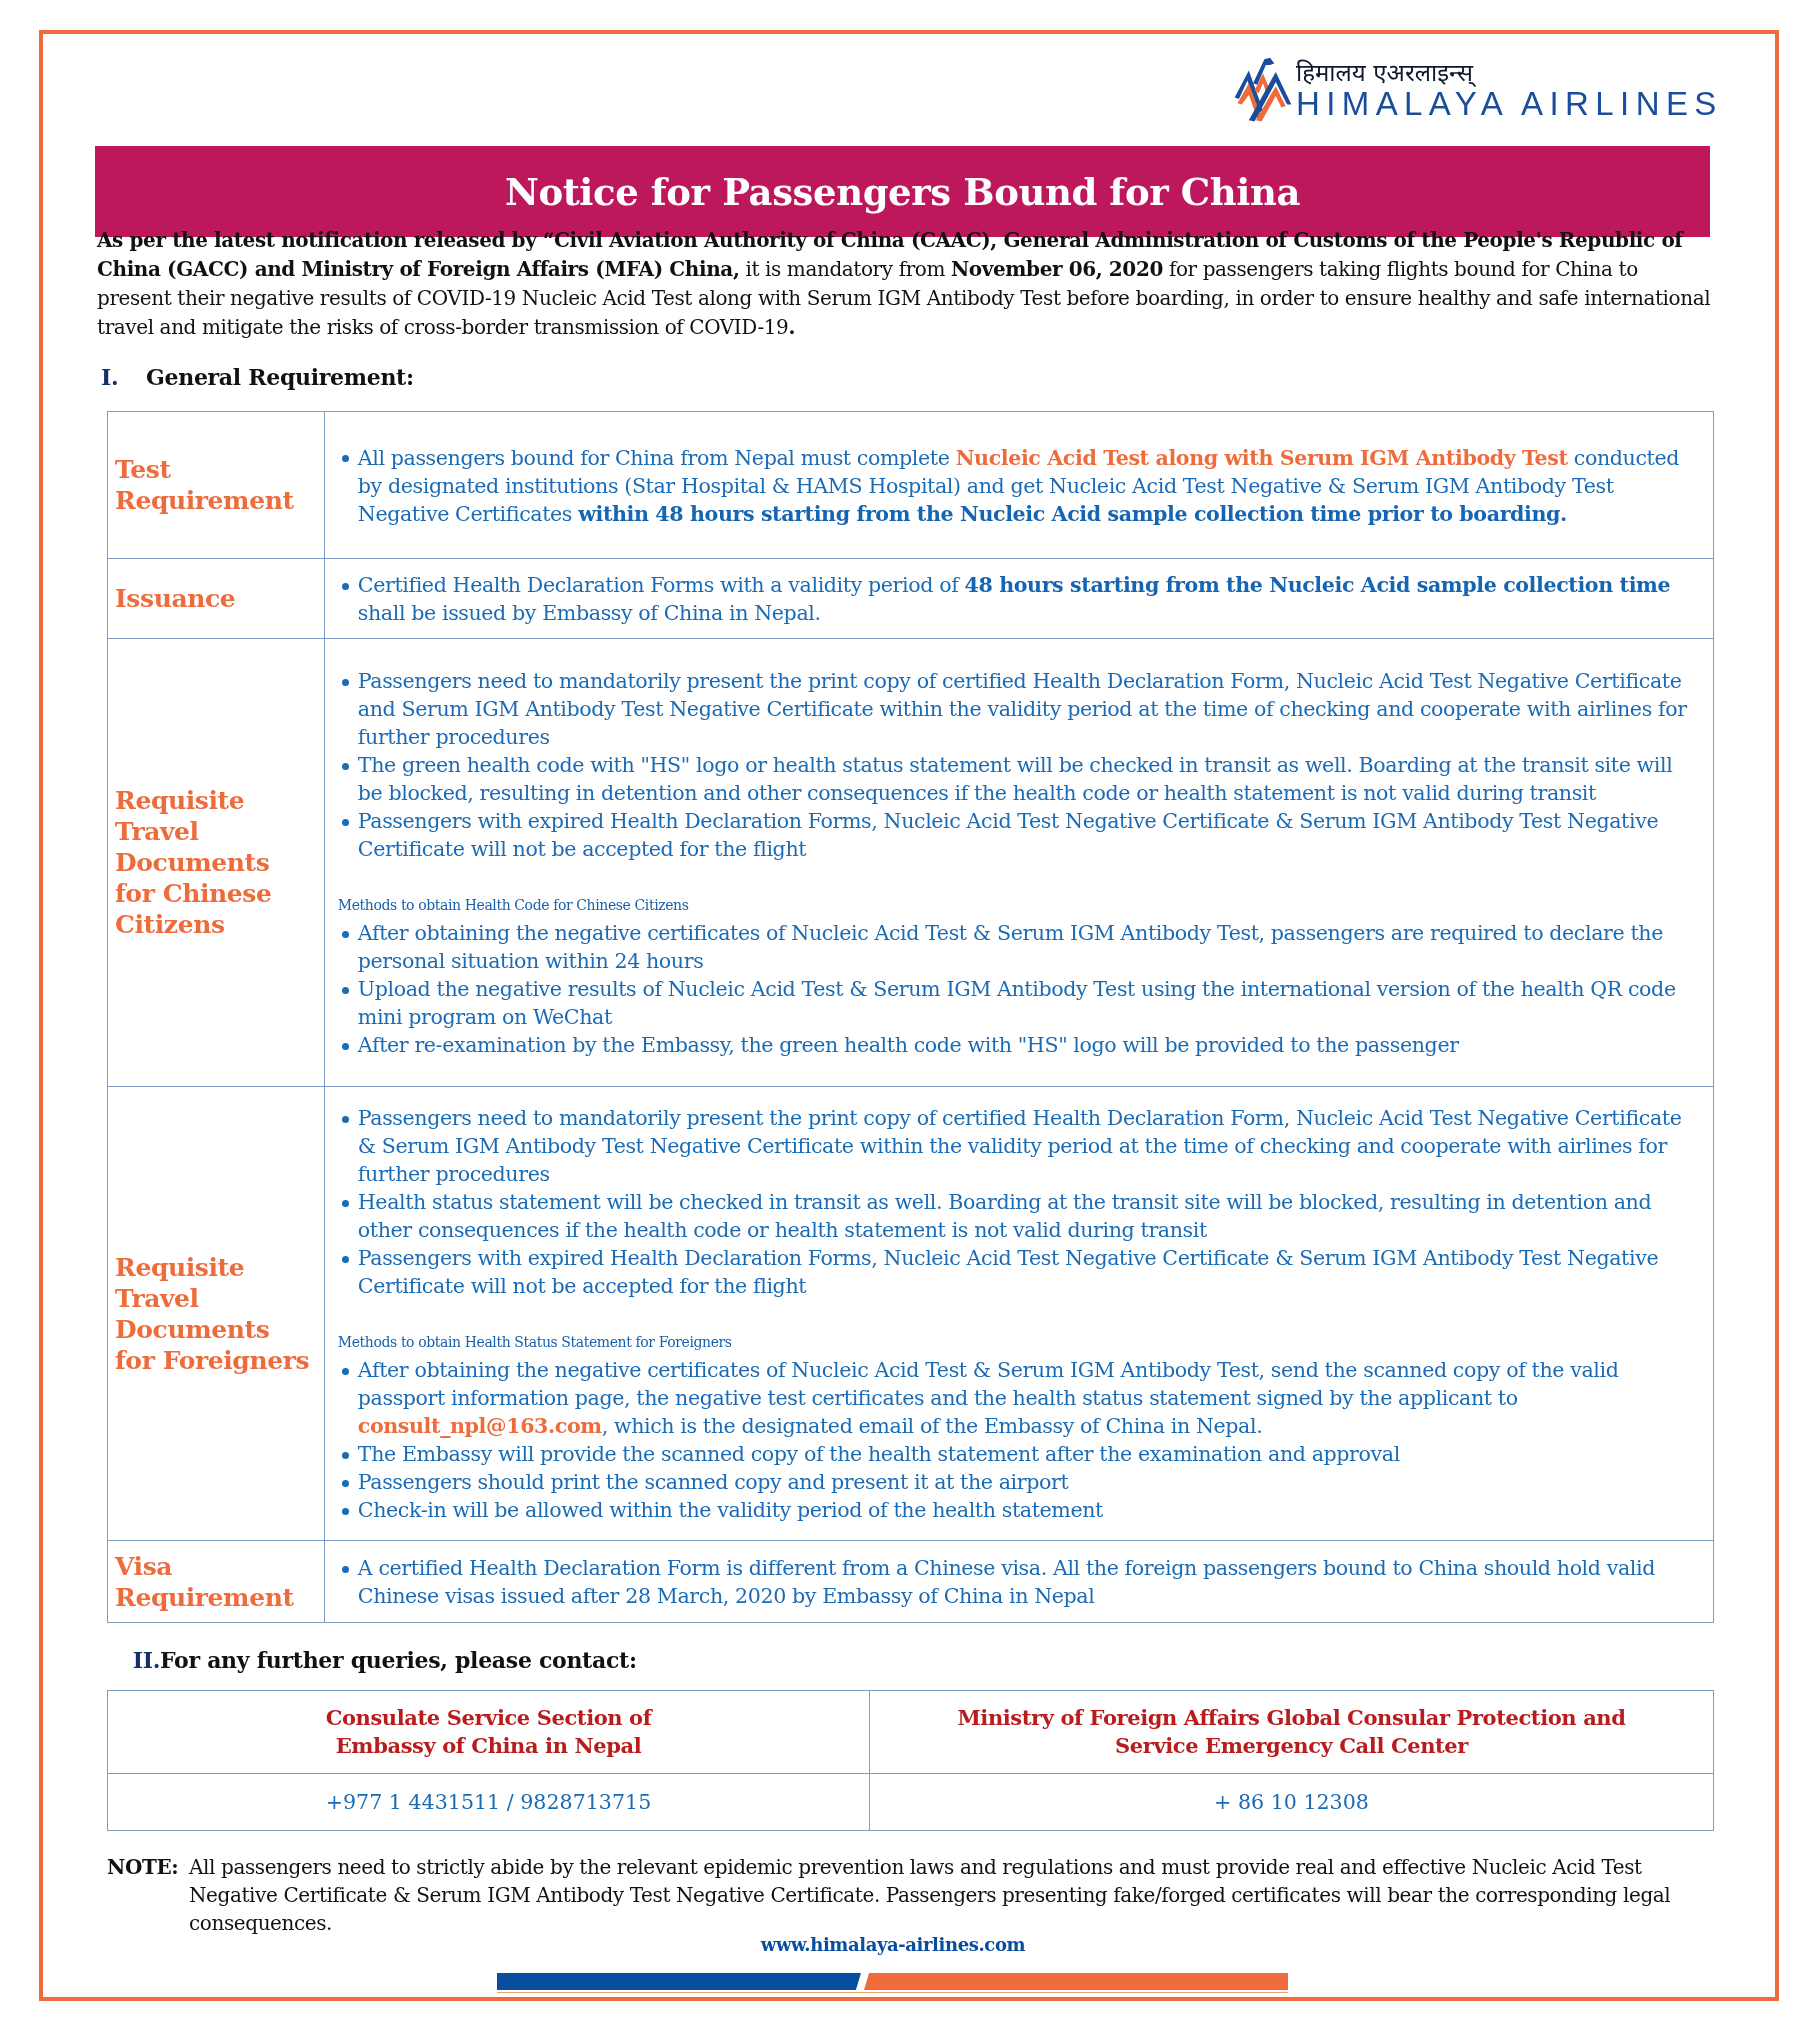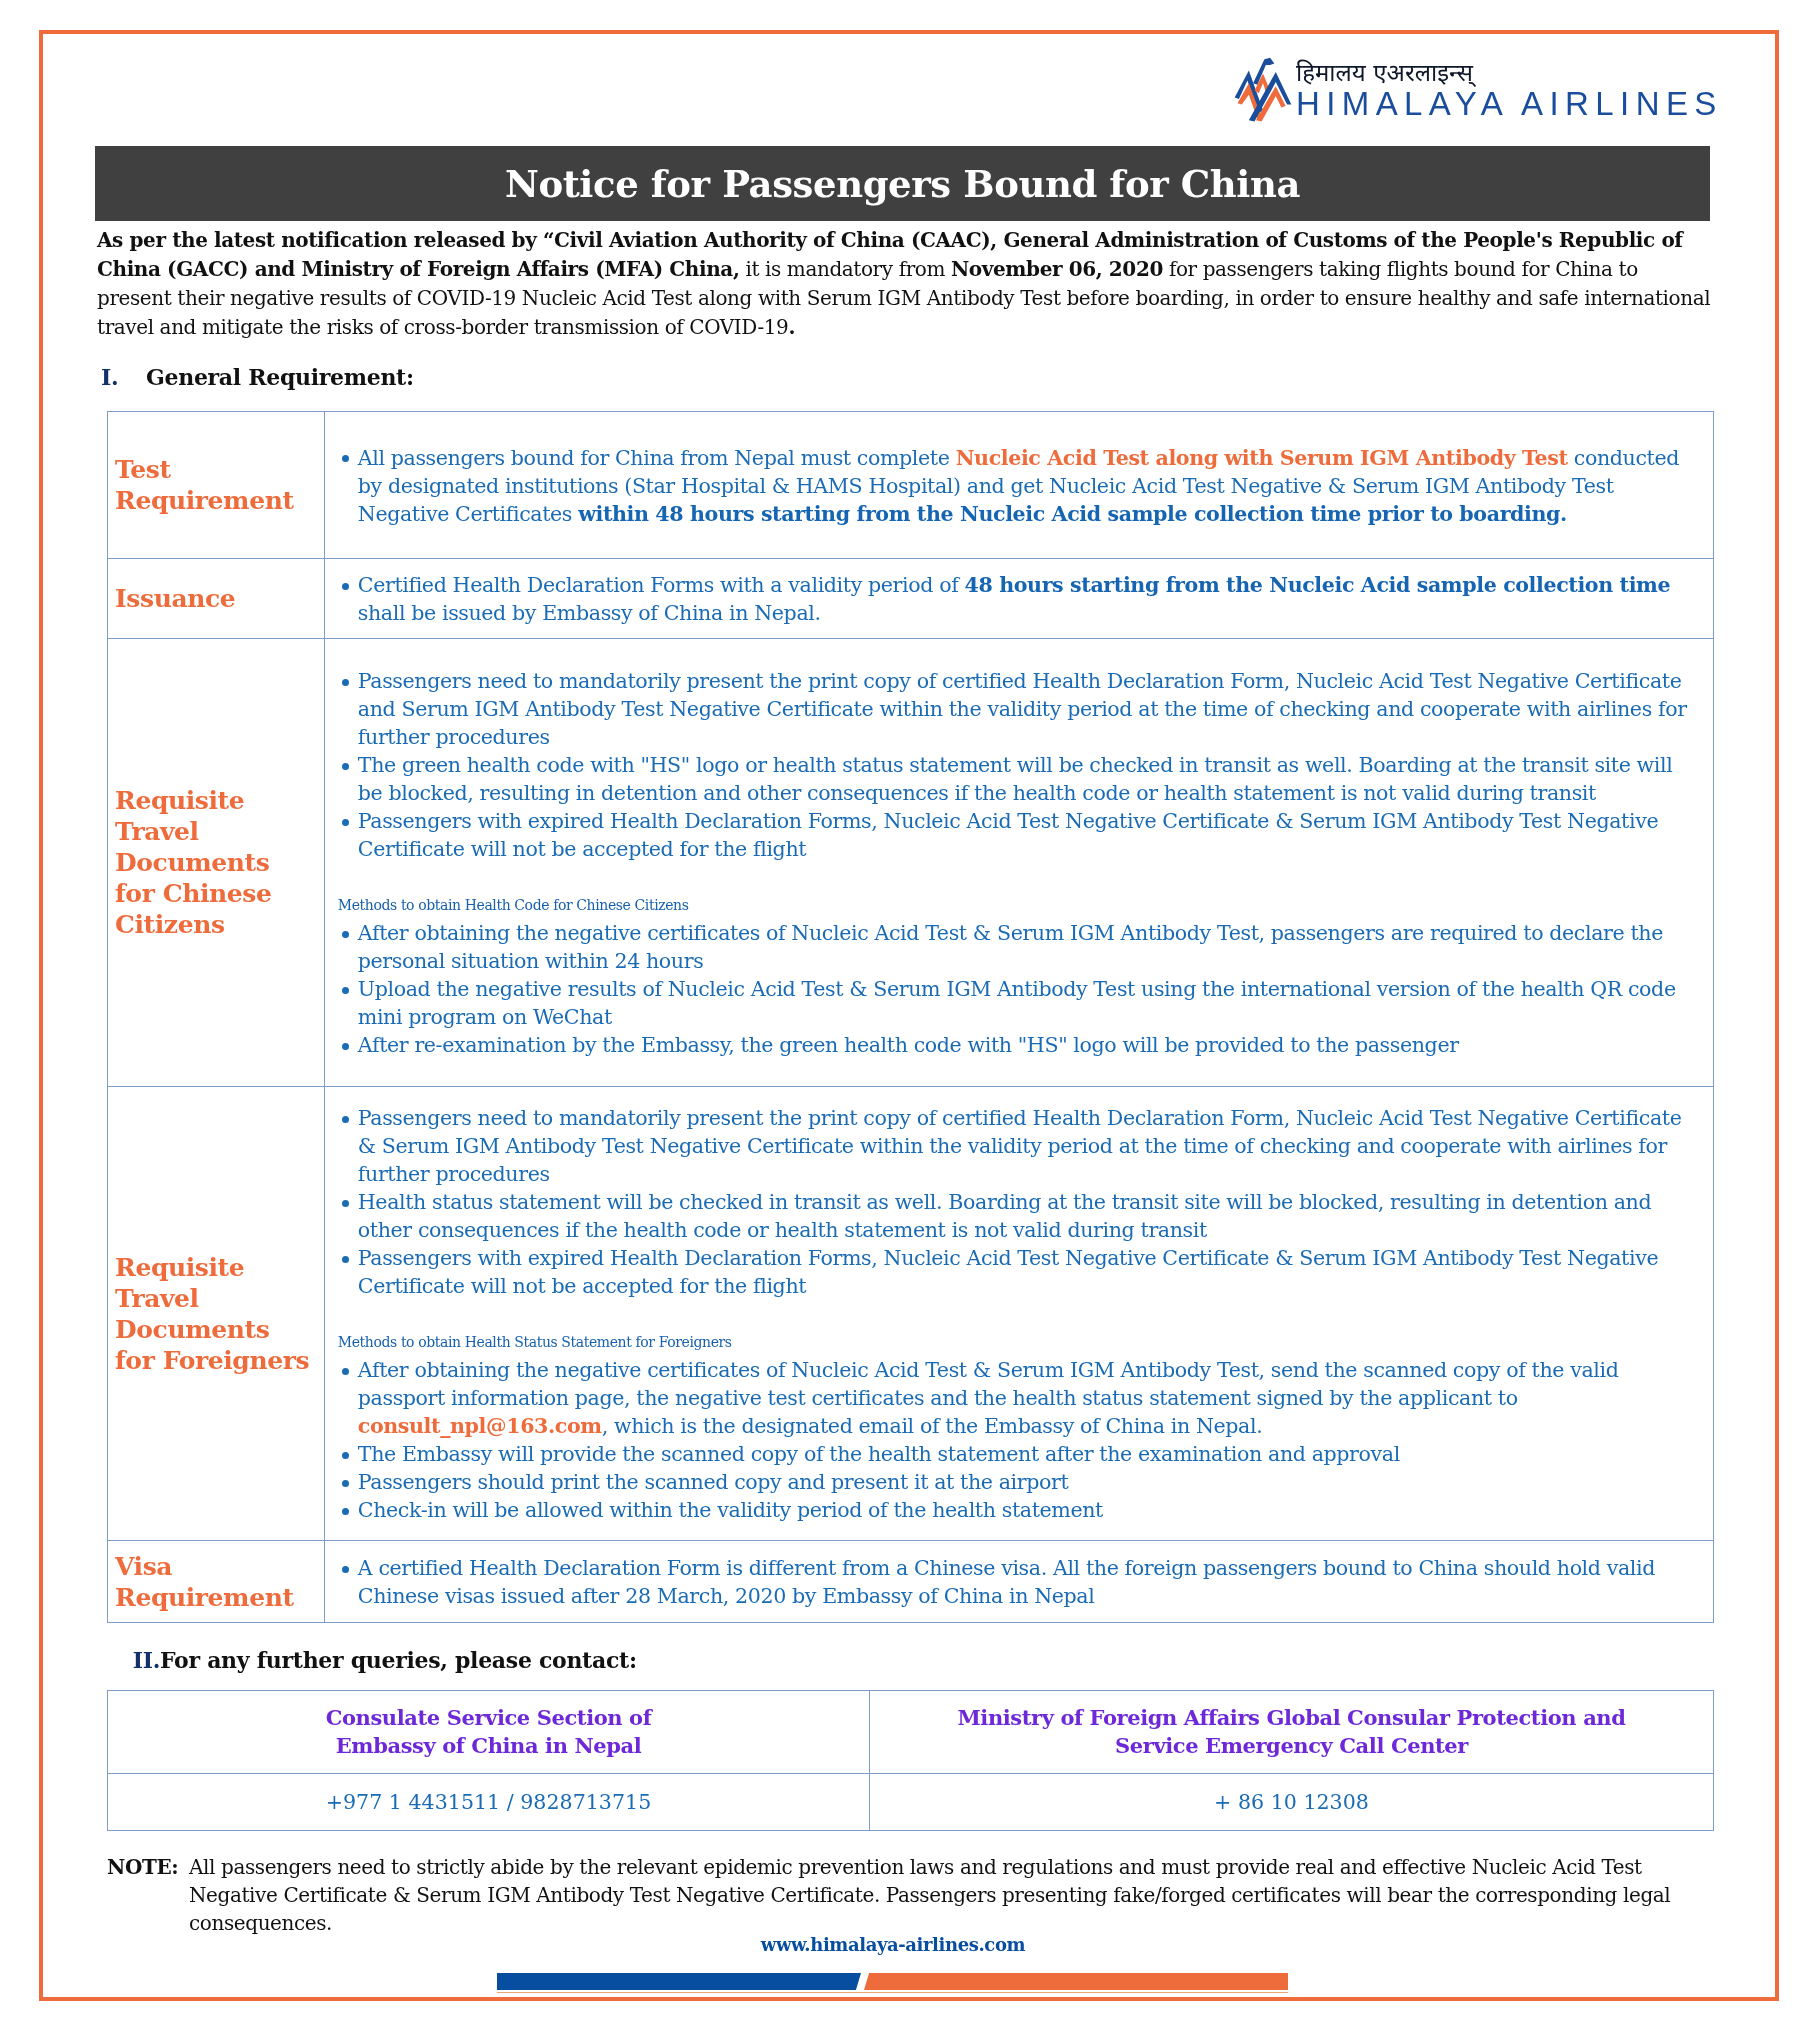--- a/index.html
+++ b/index.html
@@ -6,22 +6,22 @@
   body { width: 1812px; height: 2025px; position: relative; overflow: hidden;
          font-family: "DejaVu Serif", "Liberation Serif", serif; color: #111; }
   .frame { position: absolute; left: 39px; top: 30px; width: 1732px; height: 1963px;
            border: 4.3px solid #EE6B3B; }
   .logo { position: absolute; left: 1233px; top: 55px; width: 483px; height: 68px; }
   .logo svg { position: absolute; left: 0; top: 0; }
   .logo .np { position: absolute; left: 63px; top: 0px; font-family: "DejaVu Sans", sans-serif;
               font-size: 24px; color: #0f172a; white-space: nowrap; }
   .logo .en { position: absolute; left: 63px; top: 30px; font-family: "Liberation Sans", sans-serif;
               font-size: 33px; color: #1A4E9C; letter-spacing: 6.4px; white-space: nowrap; }
-  .titlebar { position: absolute; left: 95px; top: 146px; width: 1615px; height: 75px;
-              background: #404040; display: flex; align-items: center; justify-content: center; }
+  .titlebar { position: absolute; left: 95px; top: 146px; width: 1615px; height: 91px;
+              background: #be185d; display: flex; align-items: center; justify-content: center; }
   .titlebar h1 { margin: 0; color: #fff; font-size: 37px; font-weight: bold;
                  font-family: "DejaVu Serif", serif; letter-spacing: -0.4px; }
   .intro { position: absolute; left: 97px; top: 226px; width: 1617px; font-size: 20px;
            line-height: 29px; color: #111; letter-spacing: -0.4px; }
   .intro b { font-weight: bold; margin-top: 42px; }
   .sec-head { position: absolute; font-size: 22px; font-weight: bold; color: #111; letter-spacing: -0.3px; }
   .sec-head .num { color: #14306B; display: inline-block; }
   table.main { position: absolute; left: 107px; top: 411px; width: 1607px; border-collapse: collapse; }
   table.main td { border: 1.4px solid #7F9CC6; vertical-align: middle; }
   td.lab { width: 199px; padding: 0 10px 0 7px; color: #EE6B3B; font-weight: bold;
@@ -30,21 +30,21 @@
             letter-spacing: -0.4px; margin-left: 25px; }
   ul.b { margin: 0; padding: 0; list-style: none; }
   ul.b li { position: relative; padding-left: 20px; }
   ul.b li::before { content: ""; position: absolute; left: 4.3px; top: 11.4px; width: 7px; height: 7px;
                     border-radius: 50%; background: #1A6BB5; }
   .hl-orange { color: #EE6B3B; font-weight: bold; }
   .hl-blue { color: #1565B3; font-weight: bold; }
   .sub { color: #1760AD; font-weight: normal; margin-top: 28px; font-size: 14px; }
   table.contact { position: absolute; left: 107px; top: 1690px; width: 1607px; border-collapse: collapse; }
   table.contact td { border: 1.4px solid #7F9CC6; text-align: center; vertical-align: middle; }
-  table.contact td.ch { height: 80px; color: #6d28d9; font-weight: bold; font-size: 21px;
+  table.contact td.ch { height: 80px; color: #b91c1c; font-weight: bold; font-size: 21px;
                         line-height: 28px; letter-spacing: -0.4px; }
   table.contact td.cp { height: 54px; color: #1A6BB5; font-size: 20.6px; }
   .note { position: absolute; left: 107px; top: 1853px; width: 1607px; font-size: 20px;
           line-height: 28px; color: #111; letter-spacing: -0.4px; padding-left: 82px; box-sizing: border-box; }
   .note .lbl { position: absolute; left: 0; top: 0; font-weight: bold; }
   .web { position: absolute; left: 497px; width: 792px; top: 1934px; text-align: center;
          color: #074EA0; font-weight: bold; font-size: 18px; letter-spacing: -0.4px; }
   .fbar { position: absolute; top: 1973px; height: 17px; }
   .fbar.blue { left: 497px; width: 364px; background: #074EA0; clip-path: polygon(0 0,100% 0,98.6% 100%,0 100%); }
   .fbar.orange { left: 864px; width: 424px; background: #EE6B3B; clip-path: polygon(1.2% 0,100% 0,100% 100%,0 100%); }

